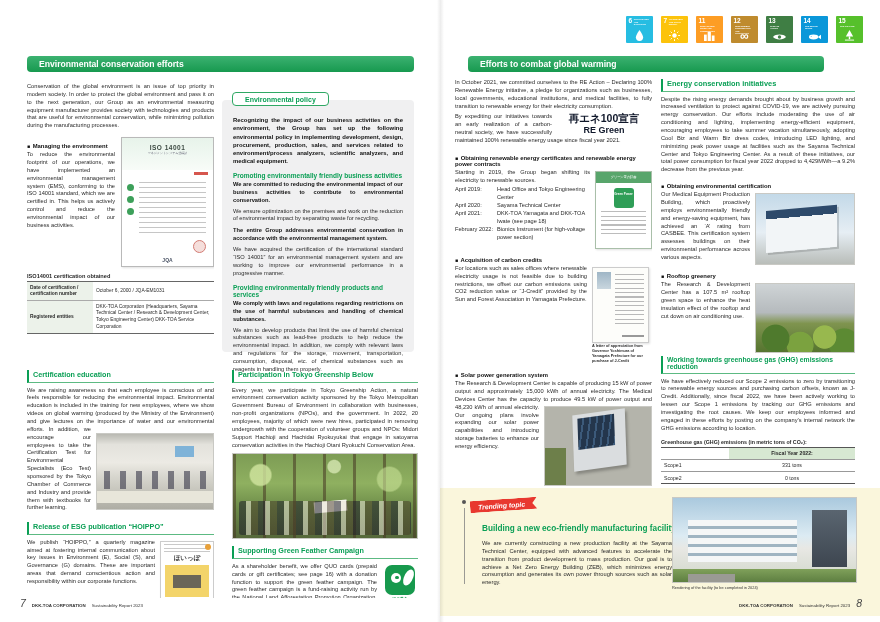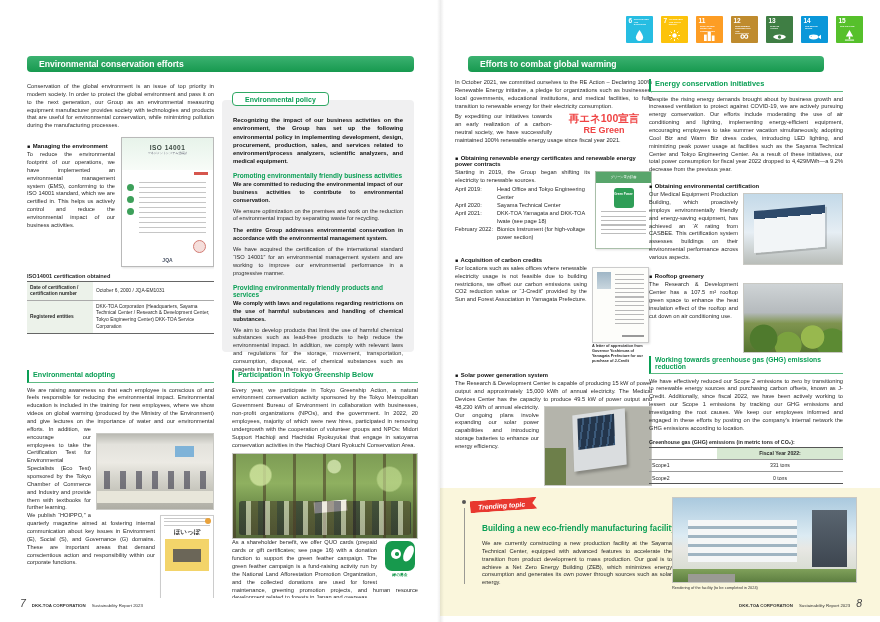--- a/index.html
+++ b/index.html
@@ -58,21 +58,21 @@
   .trend{position:absolute;left:0;top:488px;width:440px;height:128px;background:#faf6dc;}
   .t-dot{position:absolute;left:22px;top:12px;width:4px;height:4px;border-radius:50%;background:#555;}
   .t-line{position:absolute;left:23.5px;top:20px;width:1.5px;height:76px;background:#9a9a94;}
   .ribbon{position:absolute;left:30px;top:11px;background:#e8382f;color:#fff;font-weight:bold;font-style:italic;
     font-size:6.8px;padding:2.5px 12px 2.5px 8px;transform:rotate(-4deg);
     clip-path:polygon(0 0,100% 0,93% 50%,100% 100%,0 100%);}
   .t-title2{position:absolute;left:42px;top:36px;width:200px;font-size:8.2px;font-weight:bold;color:#0a9f55;margin:0;}
   .t-body{position:absolute;left:42px;top:52px;width:190px;}
   .t-photo{position:absolute;left:232px;top:9px;}
   
-  .re-logo{float:right;width:96px;margin-left:4px;text-align:center;color:#ef4444;}
+  .re-logo{float:right;width:96px;margin-left:4px;text-align:center;color:#0f172a;}
   .re-l1{font-size:10.5px;font-weight:bold;line-height:1.1;}
   .re-l2{font-size:9px;font-weight:bold;line-height:1.2;}
   
   .iso-cert{width:93px;height:128px;background:#fff;border:0.5px solid #b9b9b9;position:relative;box-shadow:1px 1px 2px rgba(0,0,0,.12);}
   .iso-hd{height:32px;background:linear-gradient(180deg,#e7f3ea,#f8fcf8);text-align:center;padding-top:6px;box-sizing:border-box;}
   .iso-t1{font-size:6.5px;font-weight:bold;color:#3c4a42;letter-spacing:.5px;}
   .iso-t2{font-size:3px;color:#667;}
   .iso-red{position:absolute;right:5px;top:34px;width:14px;height:3px;background:#d6564e;}
   .iso-logos{position:absolute;left:5px;top:46px;display:flex;flex-direction:column;gap:5px;}
   .iso-logos span{width:7px;height:7px;border-radius:50%;background:#3da05a;display:block;}
@@ -194,30 +194,31 @@
       <p class="body">We ensure optimization on the premises and work on the reduction of environmental impact by separating waste for recycling.</p>
       <p class="boldlead" style="font-size:5.7px;margin-top:4px">The entire Group addresses environmental conservation in accordance with the environmental management system.</p>
       <p class="body">We have acquired the certification of the international standard “ISO 14001” for an environmental management system and are working to improve our environmental performance in a progressive manner.</p>
       <div class="greensub">Providing environmentally friendly products and services</div>
       <p class="boldlead" style="font-size:5.7px">We comply with laws and regulations regarding restrictions on the use of harmful substances and handling of chemical substances.</p>
       <p class="body">We aim to develop products that limit the use of harmful chemical substances such as lead-free products to help reduce the environmental impact. In addition, we comply with relevant laws and regulations for the storage, movement, transportation, consumption, disposal, etc. of chemical substances such as reagents in handling them properly.</p>
     </div>
 
 
     <div class="abs" style="left:27px;top:370px;width:187px;height:228px">
-      <div class="hgreen">Environmental adopting</div>
+      <div class="hgreen">Certification education</div>
       <div>
         <div class="fspacer" style="height:44px"></div>
         <div class="fright ph classroom">
           <div class="cl-screen"></div>
           <div class="cl-people"></div>
           <div class="cl-desk"></div>
         </div>
         <p class="body">We are raising awareness so that each employee is conscious of and feels responsible for reducing the environmental impact. Environmental education is included in the training for new employees, where we show videos on global warming (produced by the Ministry of the Environment) and give lectures on the importance of water and our environmental efforts. In addition, we encourage our employees to take the Certification Test for Environmental Specialists (Eco Test) sponsored by the Tokyo Chamber of Commerce and Industry and provide them with textbooks for further learning.</p>
       </div>
+      <div class="hgreen" style="margin-top:10px">Release of ESG publication “HOIPPO”</div>
       <div>
         <div class="fright hoippo">
           <div class="hp-top"></div>
           <div class="hp-badge"></div>
           <div class="hp-title">ほいっぽ</div>
           <div class="hp-yellow">
               <div class="hp-art"></div>
             </div>
 
         </div>
@@ -225,20 +226,21 @@
       </div>
     </div>
 
     <div class="abs" style="left:232px;top:370px;width:186px;height:228px">
       <div class="hgreen">Participation in Tokyo Greenship Below</div>
       <p class="body">Every year, we participate in Tokyo Greenship Action, a natural environment conservation activity sponsored by the Tokyo Metropolitan Government Bureau of Environment in collaboration with businesses, non-profit organizations (NPOs), and the government. In 2022, 20 employees, majority of which were new hires, participated in removing undergrowth with the cooperation of volunteer groups and NPOs: Midori Support Hachioji and Hachidai Ryokuyukai that engage in satoyama conservation activities in the Hachioji Otani Ryokuchi Conservation Area.</p>
       <div class="ph forest" style="margin-top:4px">
         <div class="fo-banner"></div>
         <div class="fo-people"></div>
       </div>
+      <div class="hgreen" style="margin-top:7px">Supporting Green Feather Campaign</div>
       <div>
         <div class="fright feather-wrap">
           <div class="feather">
             <div class="f-eye"></div>
               <div class="f-pupil"></div>
               <div class="f-leaf"></div>
           </div>
           <div class="f-cap">緑の募金</div>
         </div>
         <p class="body">As a shareholder benefit, we offer QUO cards (prepaid cards or gift certificates; see page 16) with a donation function to support the green feather campaign. The green feather campaign is a fund-raising activity run by the National Land Afforestation Promotion Organization, and the collected donations are used for forest maintenance, greening promotion projects, and human resource development related to forests in Japan and overseas.</p>
@@ -379,21 +381,21 @@
                 <div class="so-panels"></div>
               </div>
 
           </div>
 
         </div>
         <p class="body">The Research &amp; Development Center is capable of producing 15 kW of power output and approximately 15,000 kWh of annual electricity. The Medical Devices Center has the capacity to produce 49.5 kW of power output and 48,230 kWh of annual electricity. Our ongoing plans involve expanding our solar power capabilities and introducing storage batteries to enhance our energy efficiency.</p>
       </div>
     </div>
 
-    <div class="abs" style="left:209px;top:79px;width:194px;height:407px">
+    <div class="abs" style="left:221px;top:79px;width:194px;height:407px">
       <div class="hgreen" style="font-size:7.4px">Energy conservation initiatives</div>
       <p class="body">Despite the rising energy demands brought about by business growth and increased ventilation to protect against COVID-19, we are actively pursuing energy conservation. Our efforts include moderating the use of air conditioning and lighting, implementing energy-efficient equipment, encouraging employees to take summer vacation simultaneously, adopting Cool Biz and Warm Biz dress codes, introducing LED lighting, and minimizing peak power usage at facilities such as the Sayama Technical Center and Tokyo Engineering Center. As a result of these initiatives, our total power consumption for fiscal year 2022 dropped to 4,429MWh—a 9.2% decrease from the previous year.</p>
       <div class="subb" style="padding-top:3px"><span class="bullet">■</span> <span>Obtaining environmental certification</span></div>
       <div>
         <div class="fright ph medbldg">
           <div class="mb-b"></div>
         </div>
         <p class="body">Our Medical Equipment Production Building, which proactively employs environmentally friendly and energy-saving equipment, has achieved an ‘A’ rating from CASBEE. This certification system assesses buildings on their environmental performance across various aspects.</p>
       </div>
       <div class="subb" style="clear:both;padding-top:5px"><span class="bullet">■</span> <span>Rooftop greenery</span></div>

